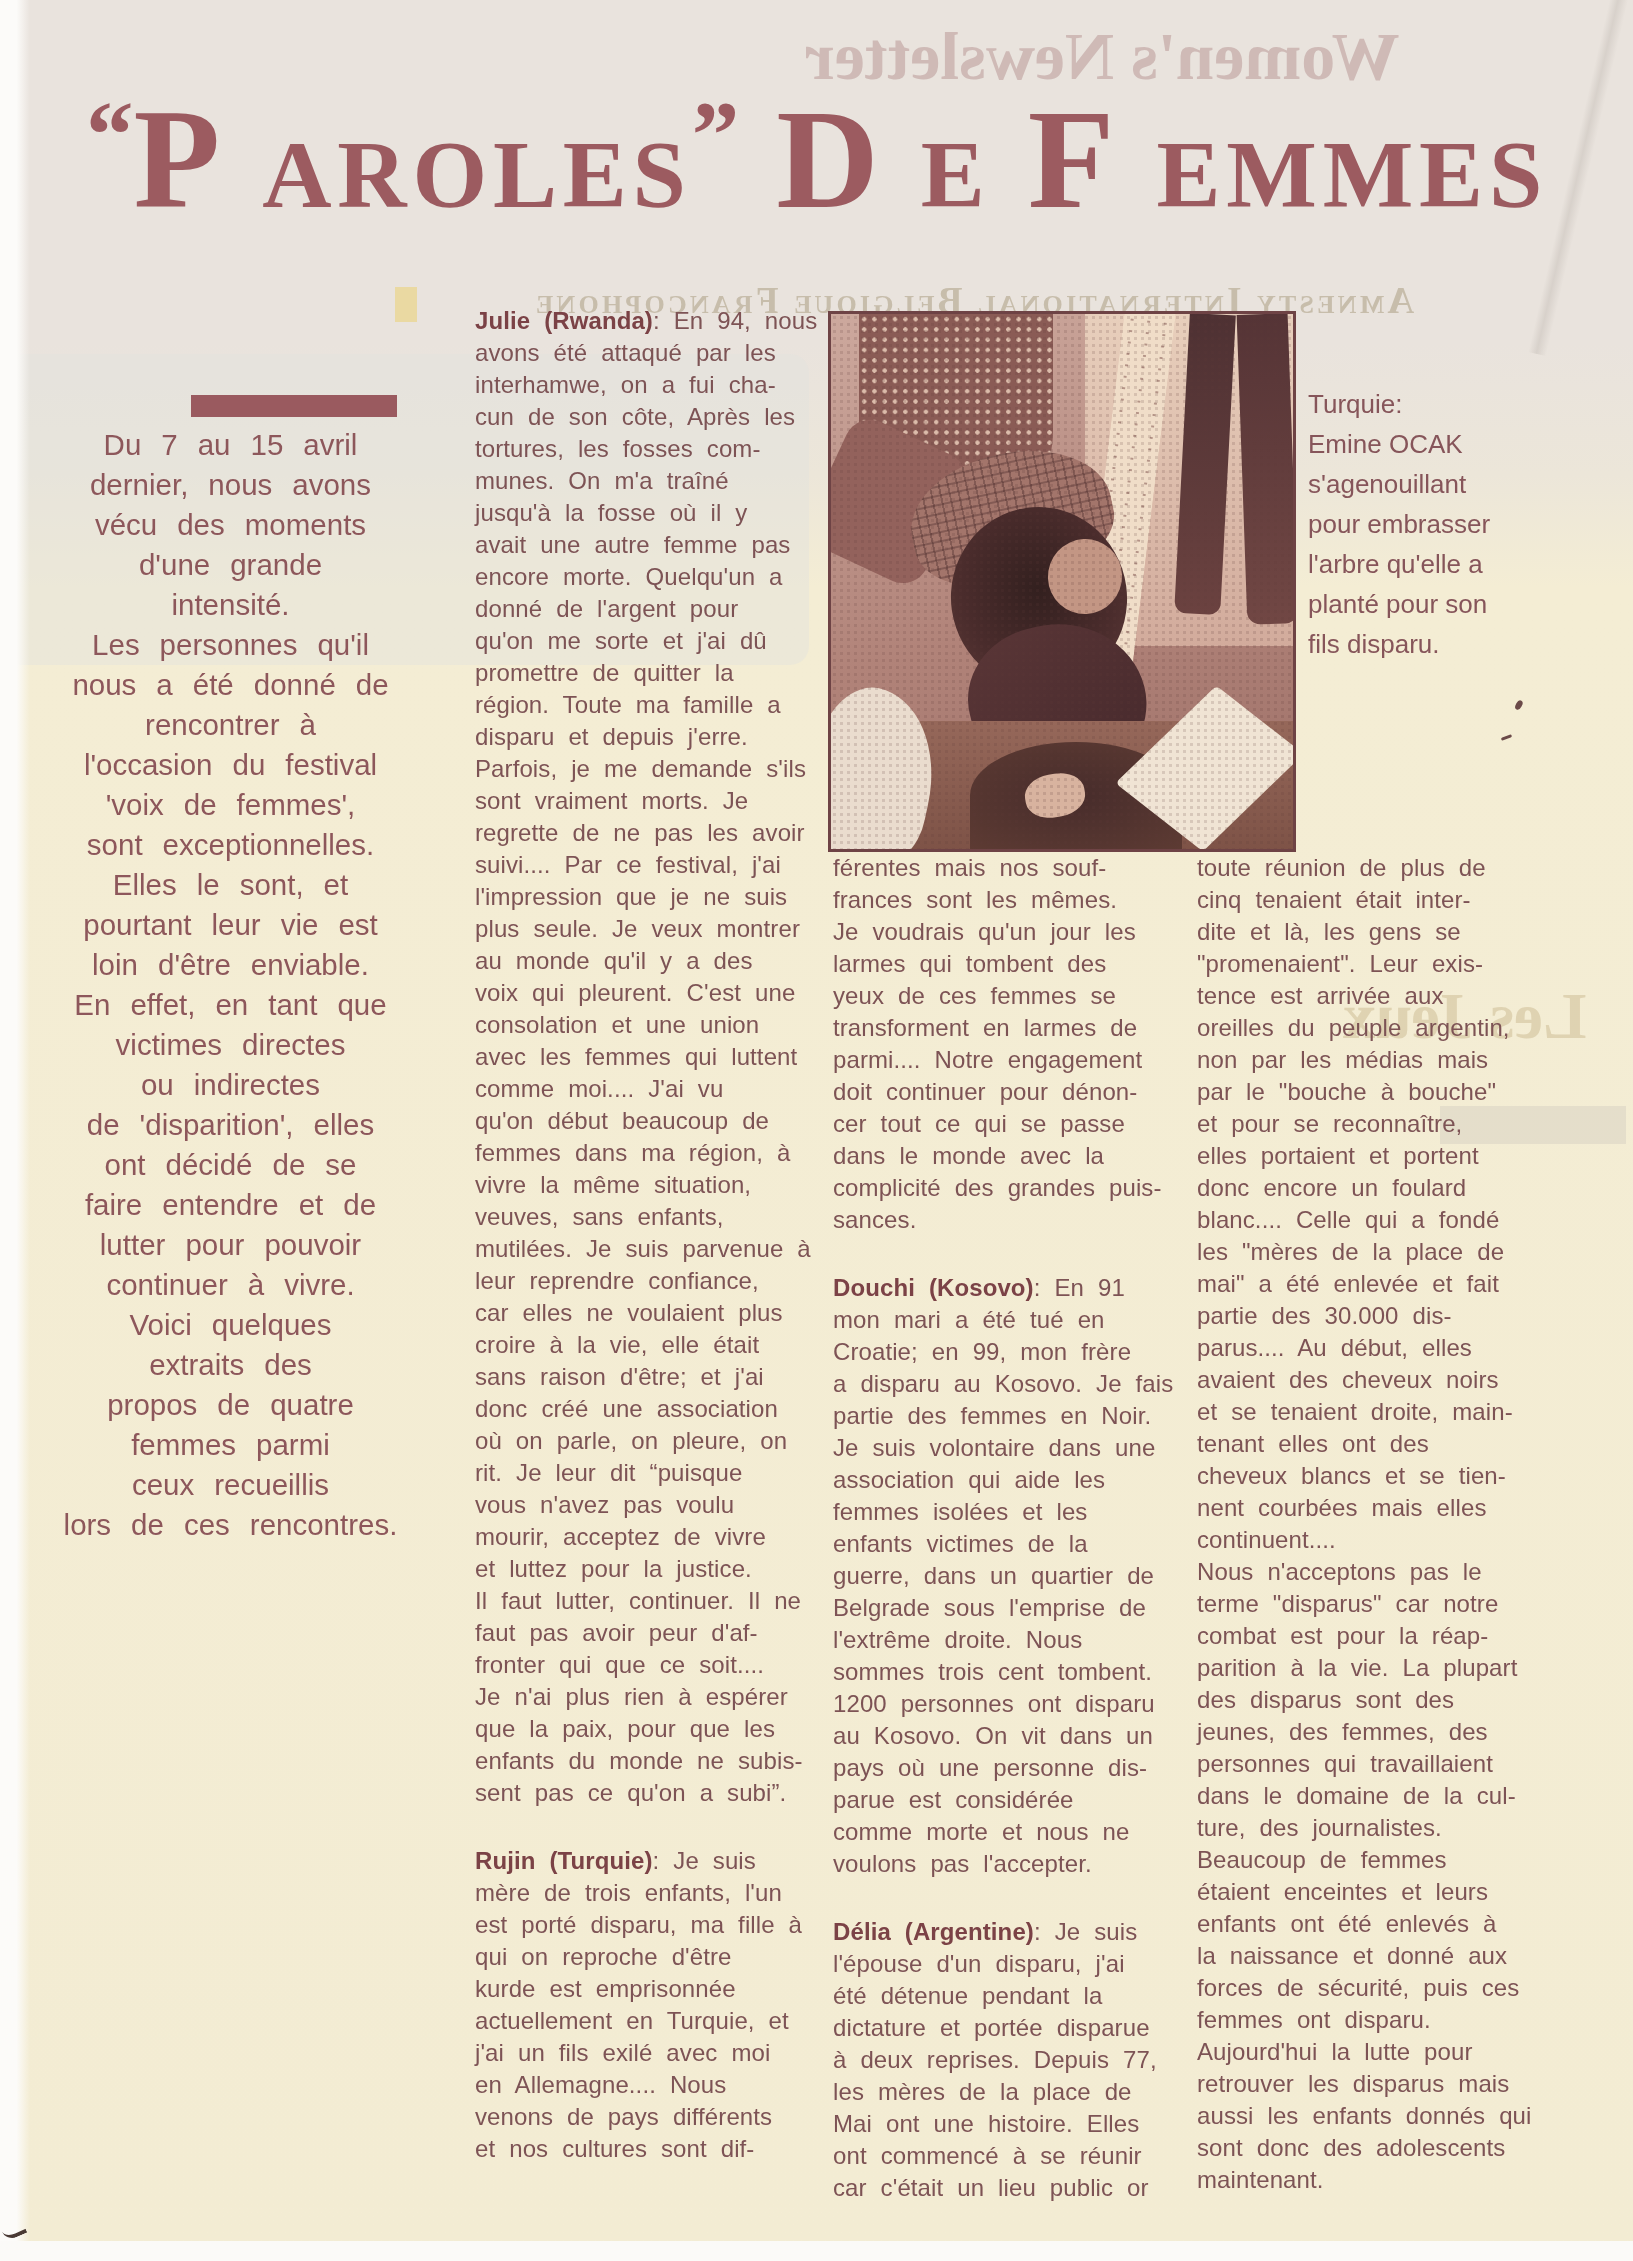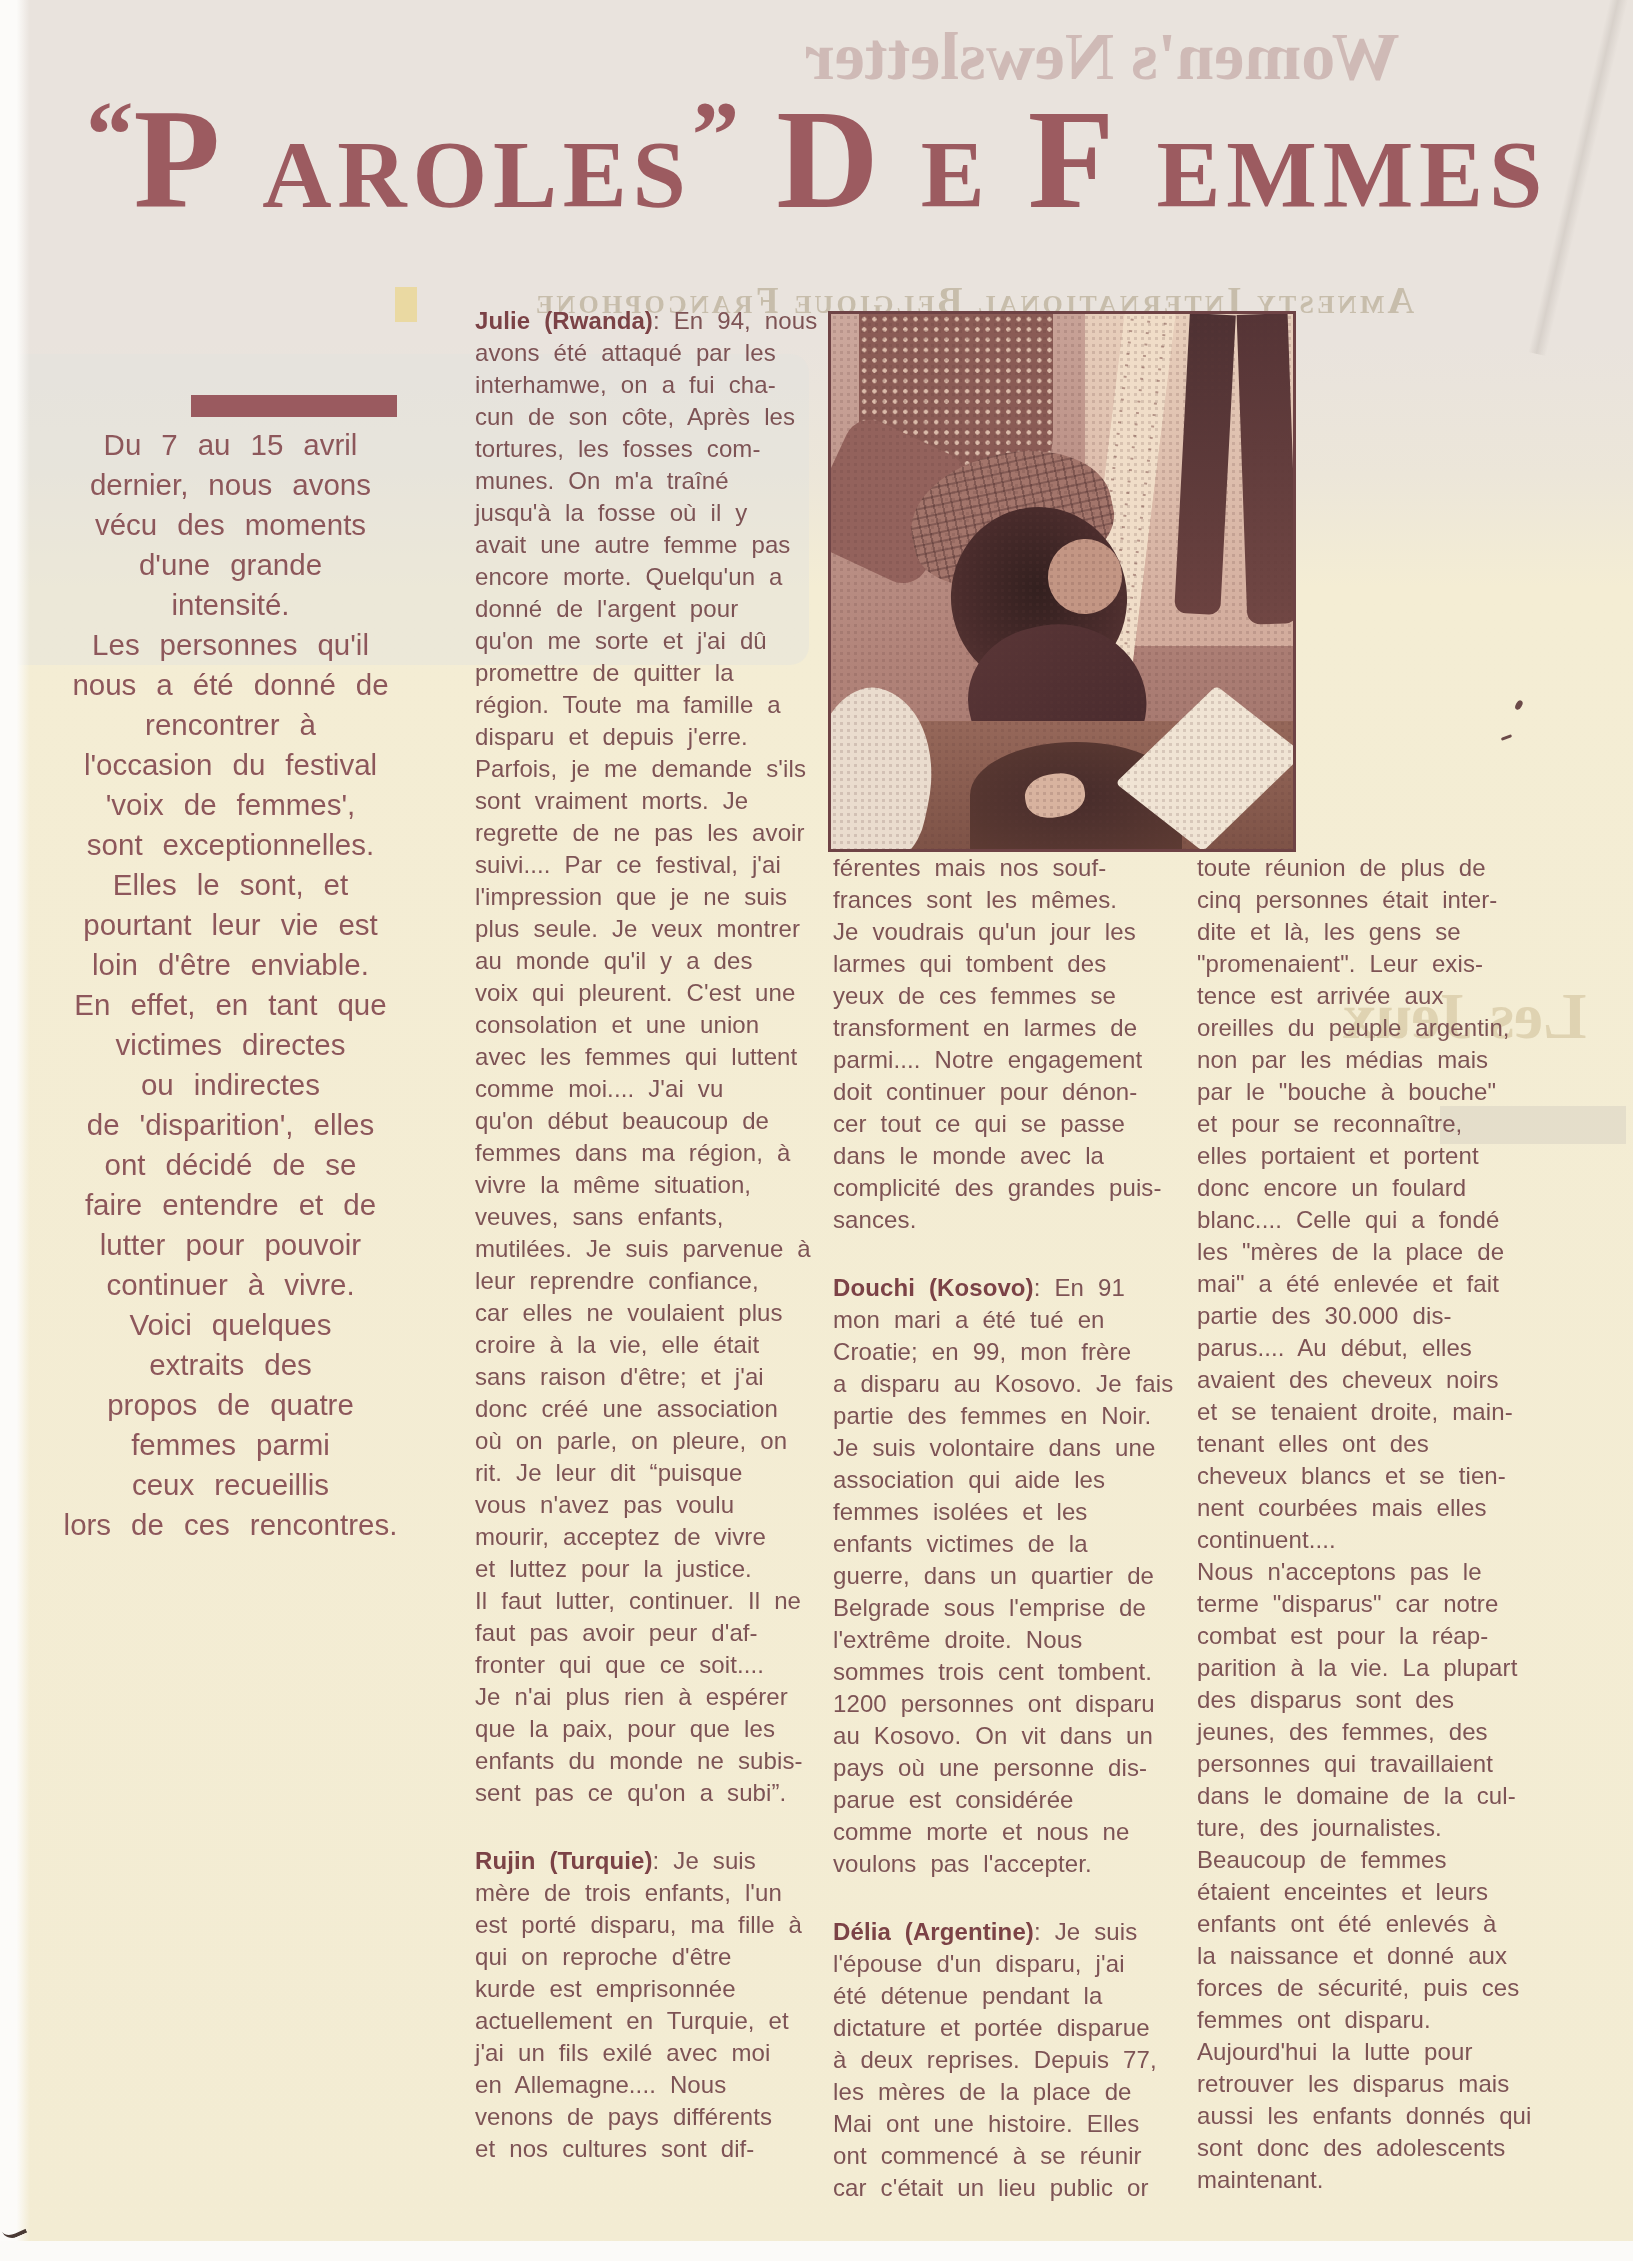--- a/index.html
+++ b/index.html
@@ -228,21 +228,21 @@
         <div class="tline">à deux reprises. Depuis 77,</div>
         <div class="tline">les mères de la place de</div>
         <div class="tline">Mai ont une histoire. Elles</div>
         <div class="tline">ont commencé à se réunir</div>
         <div class="tline">car c'était un lieu public or</div>
       </div>
     </div>
   <div class="col col4">
       <div class="para">
         <div class="tline">toute réunion de plus de</div>
-        <div class="tline">cinq personnes était inter-</div>
+        <div class="tline">cinq tenaient était inter-</div>
         <div class="tline">dite et là, les gens se</div>
         <div class="tline">"promenaient". Leur exis-</div>
         <div class="tline">tence est arrivée aux</div>
         <div class="tline">oreilles du peuple argentin,</div>
         <div class="tline">non par les médias mais</div>
         <div class="tline">par le "bouche à bouche"</div>
         <div class="tline">et pour se reconnaître,</div>
         <div class="tline">elles portaient et portent</div>
         <div class="tline">donc encore un foulard</div>
         <div class="tline">blanc.... Celle qui a fondé</div>
@@ -292,20 +292,29 @@
     <div class="ph-headwrap"></div>
     <div class="ph-body"></div>
     <div class="ph-ground"></div>
     <div class="ph-soil"></div>
     <div class="ph-white-left"></div>
     <div class="ph-paper"></div>
     <div class="ph-hand"></div>
     <div class="ph-halftone"></div>
   </div>
 
+  <div class="caption">
+      <div class="tline">Turquie:</div>
+      <div class="tline">Emine OCAK</div>
+      <div class="tline">s'agenouillant</div>
+      <div class="tline">pour embrasser</div>
+      <div class="tline">l'arbre qu'elle a</div>
+      <div class="tline">planté pour son</div>
+      <div class="tline">fils disparu.</div>
+    </div>
 
   <div class="left-edge"></div>
   <div class="bottom-edge"></div>
   <div class="crease"></div>
   <div class="speck1"></div>
   <div class="speck2"></div>
   <div class="pencil-mark"></div>
 </div>
 
 

